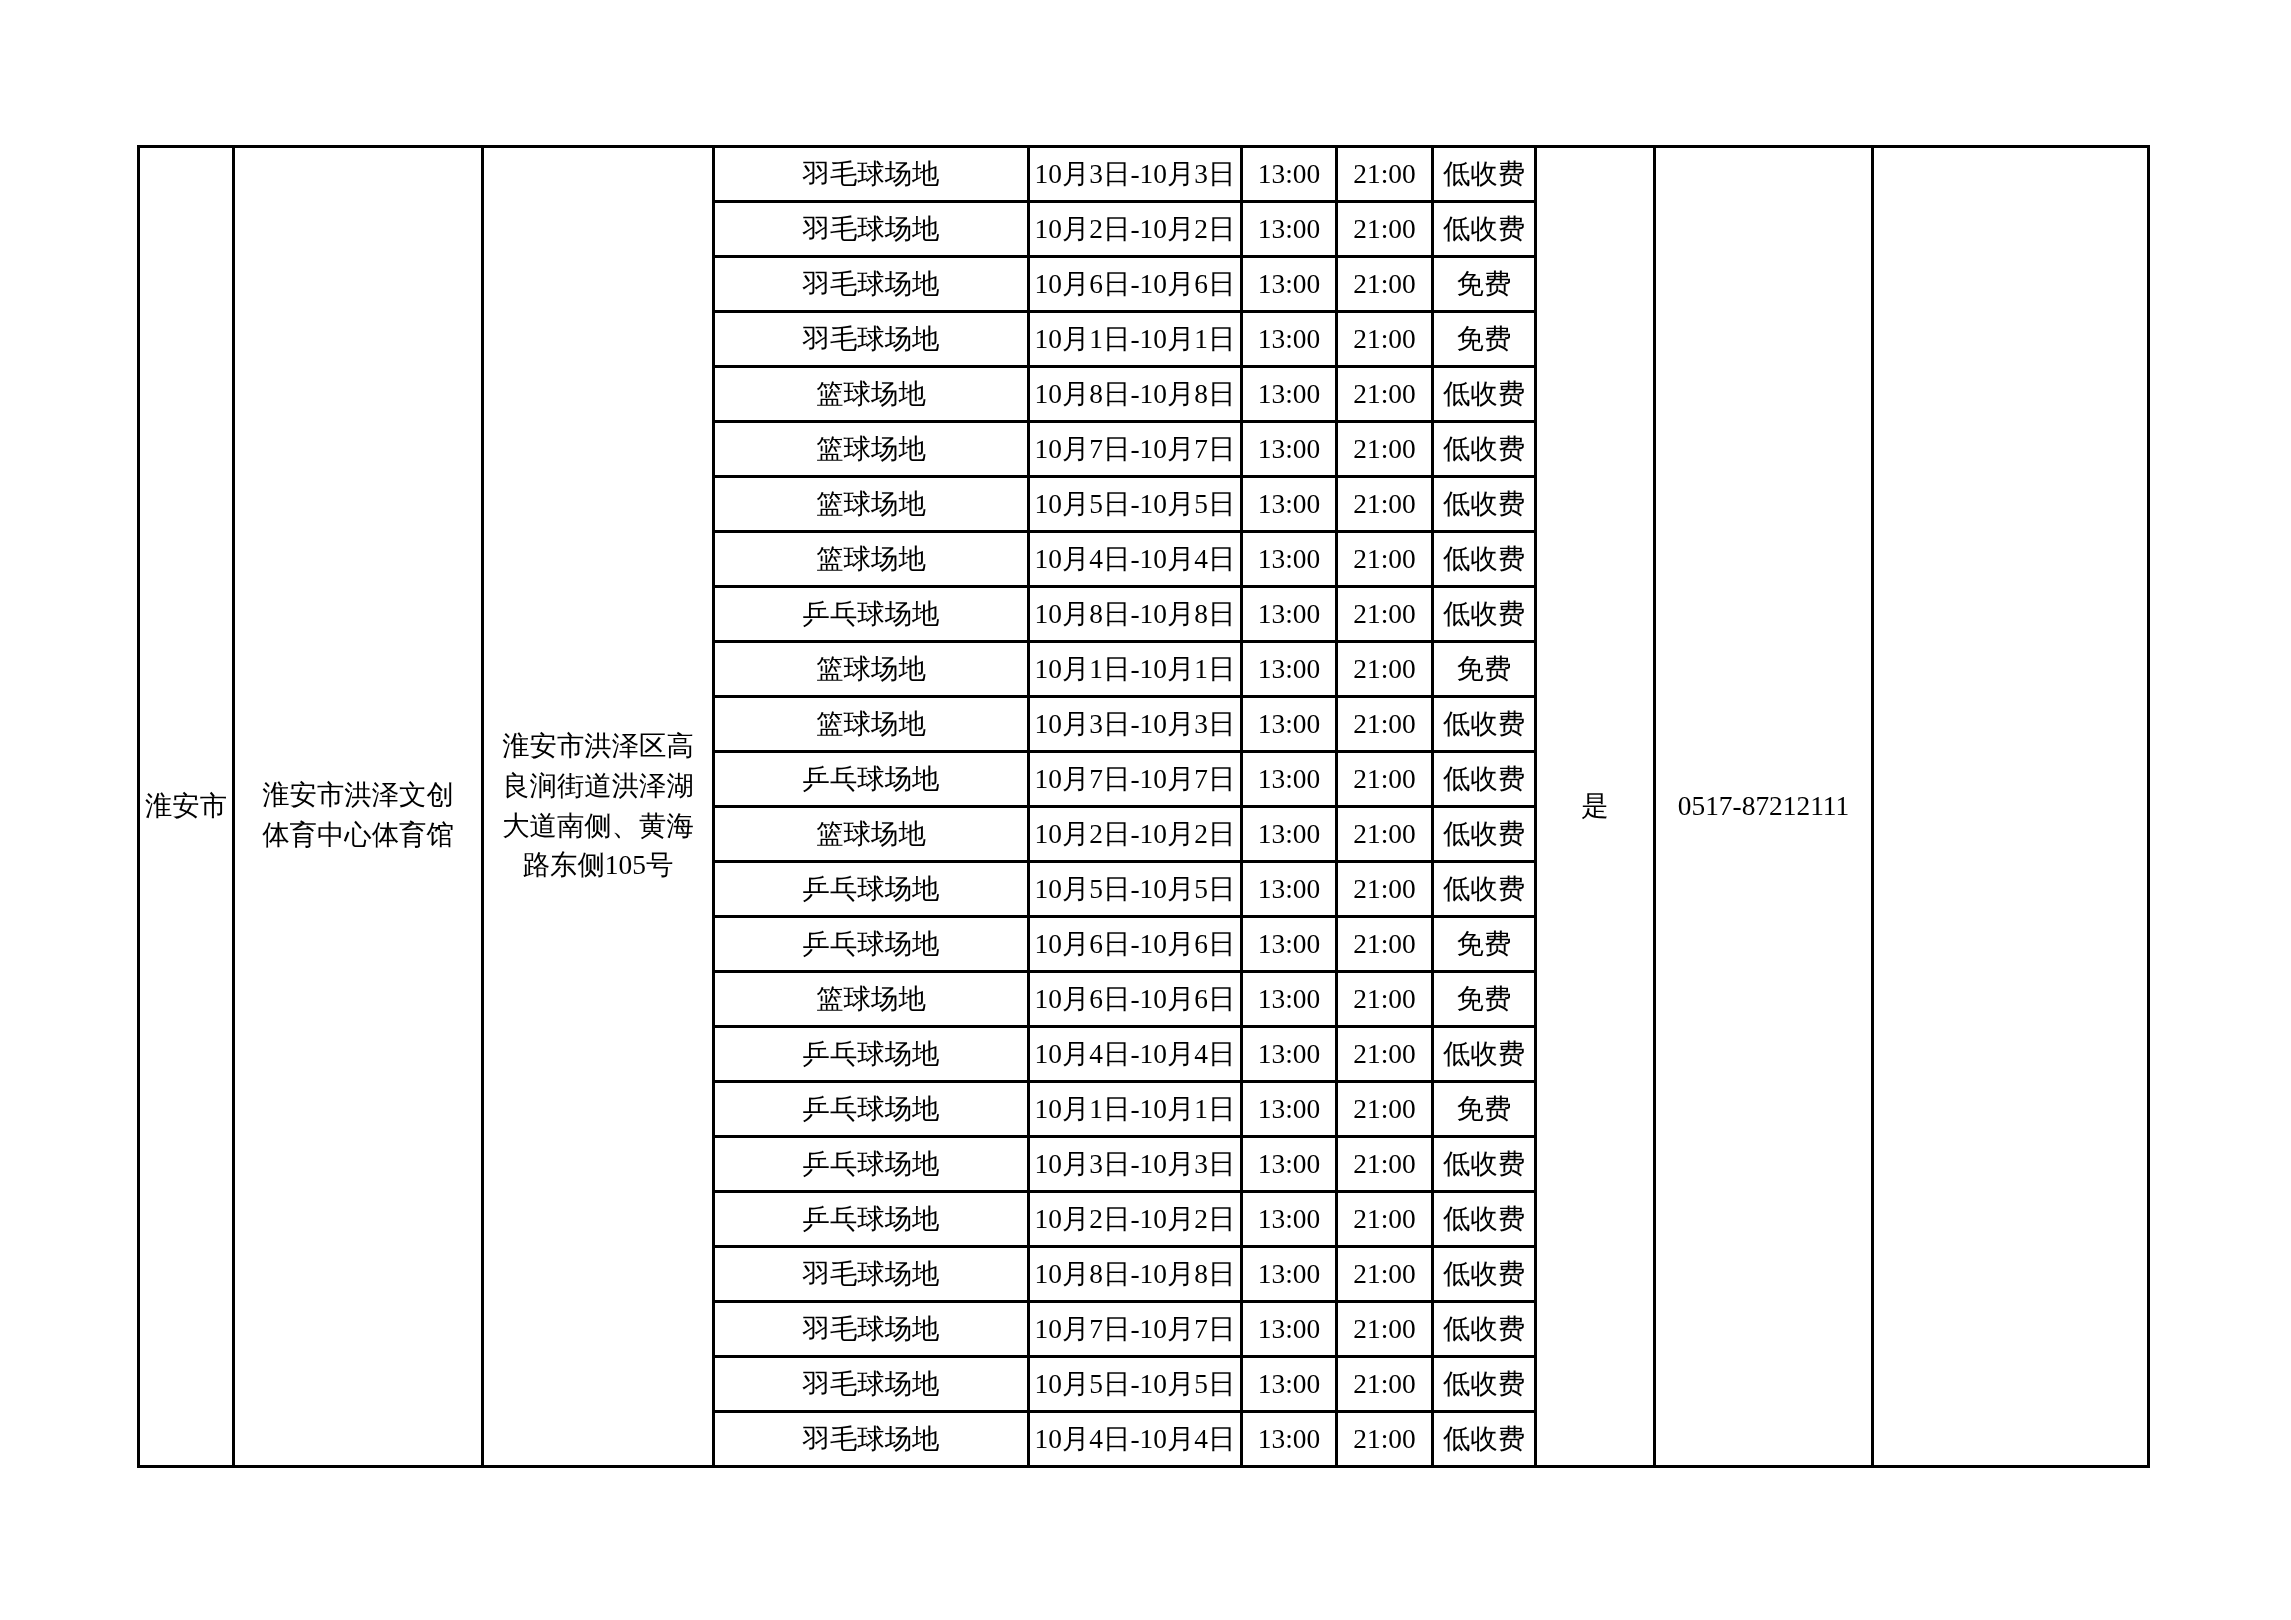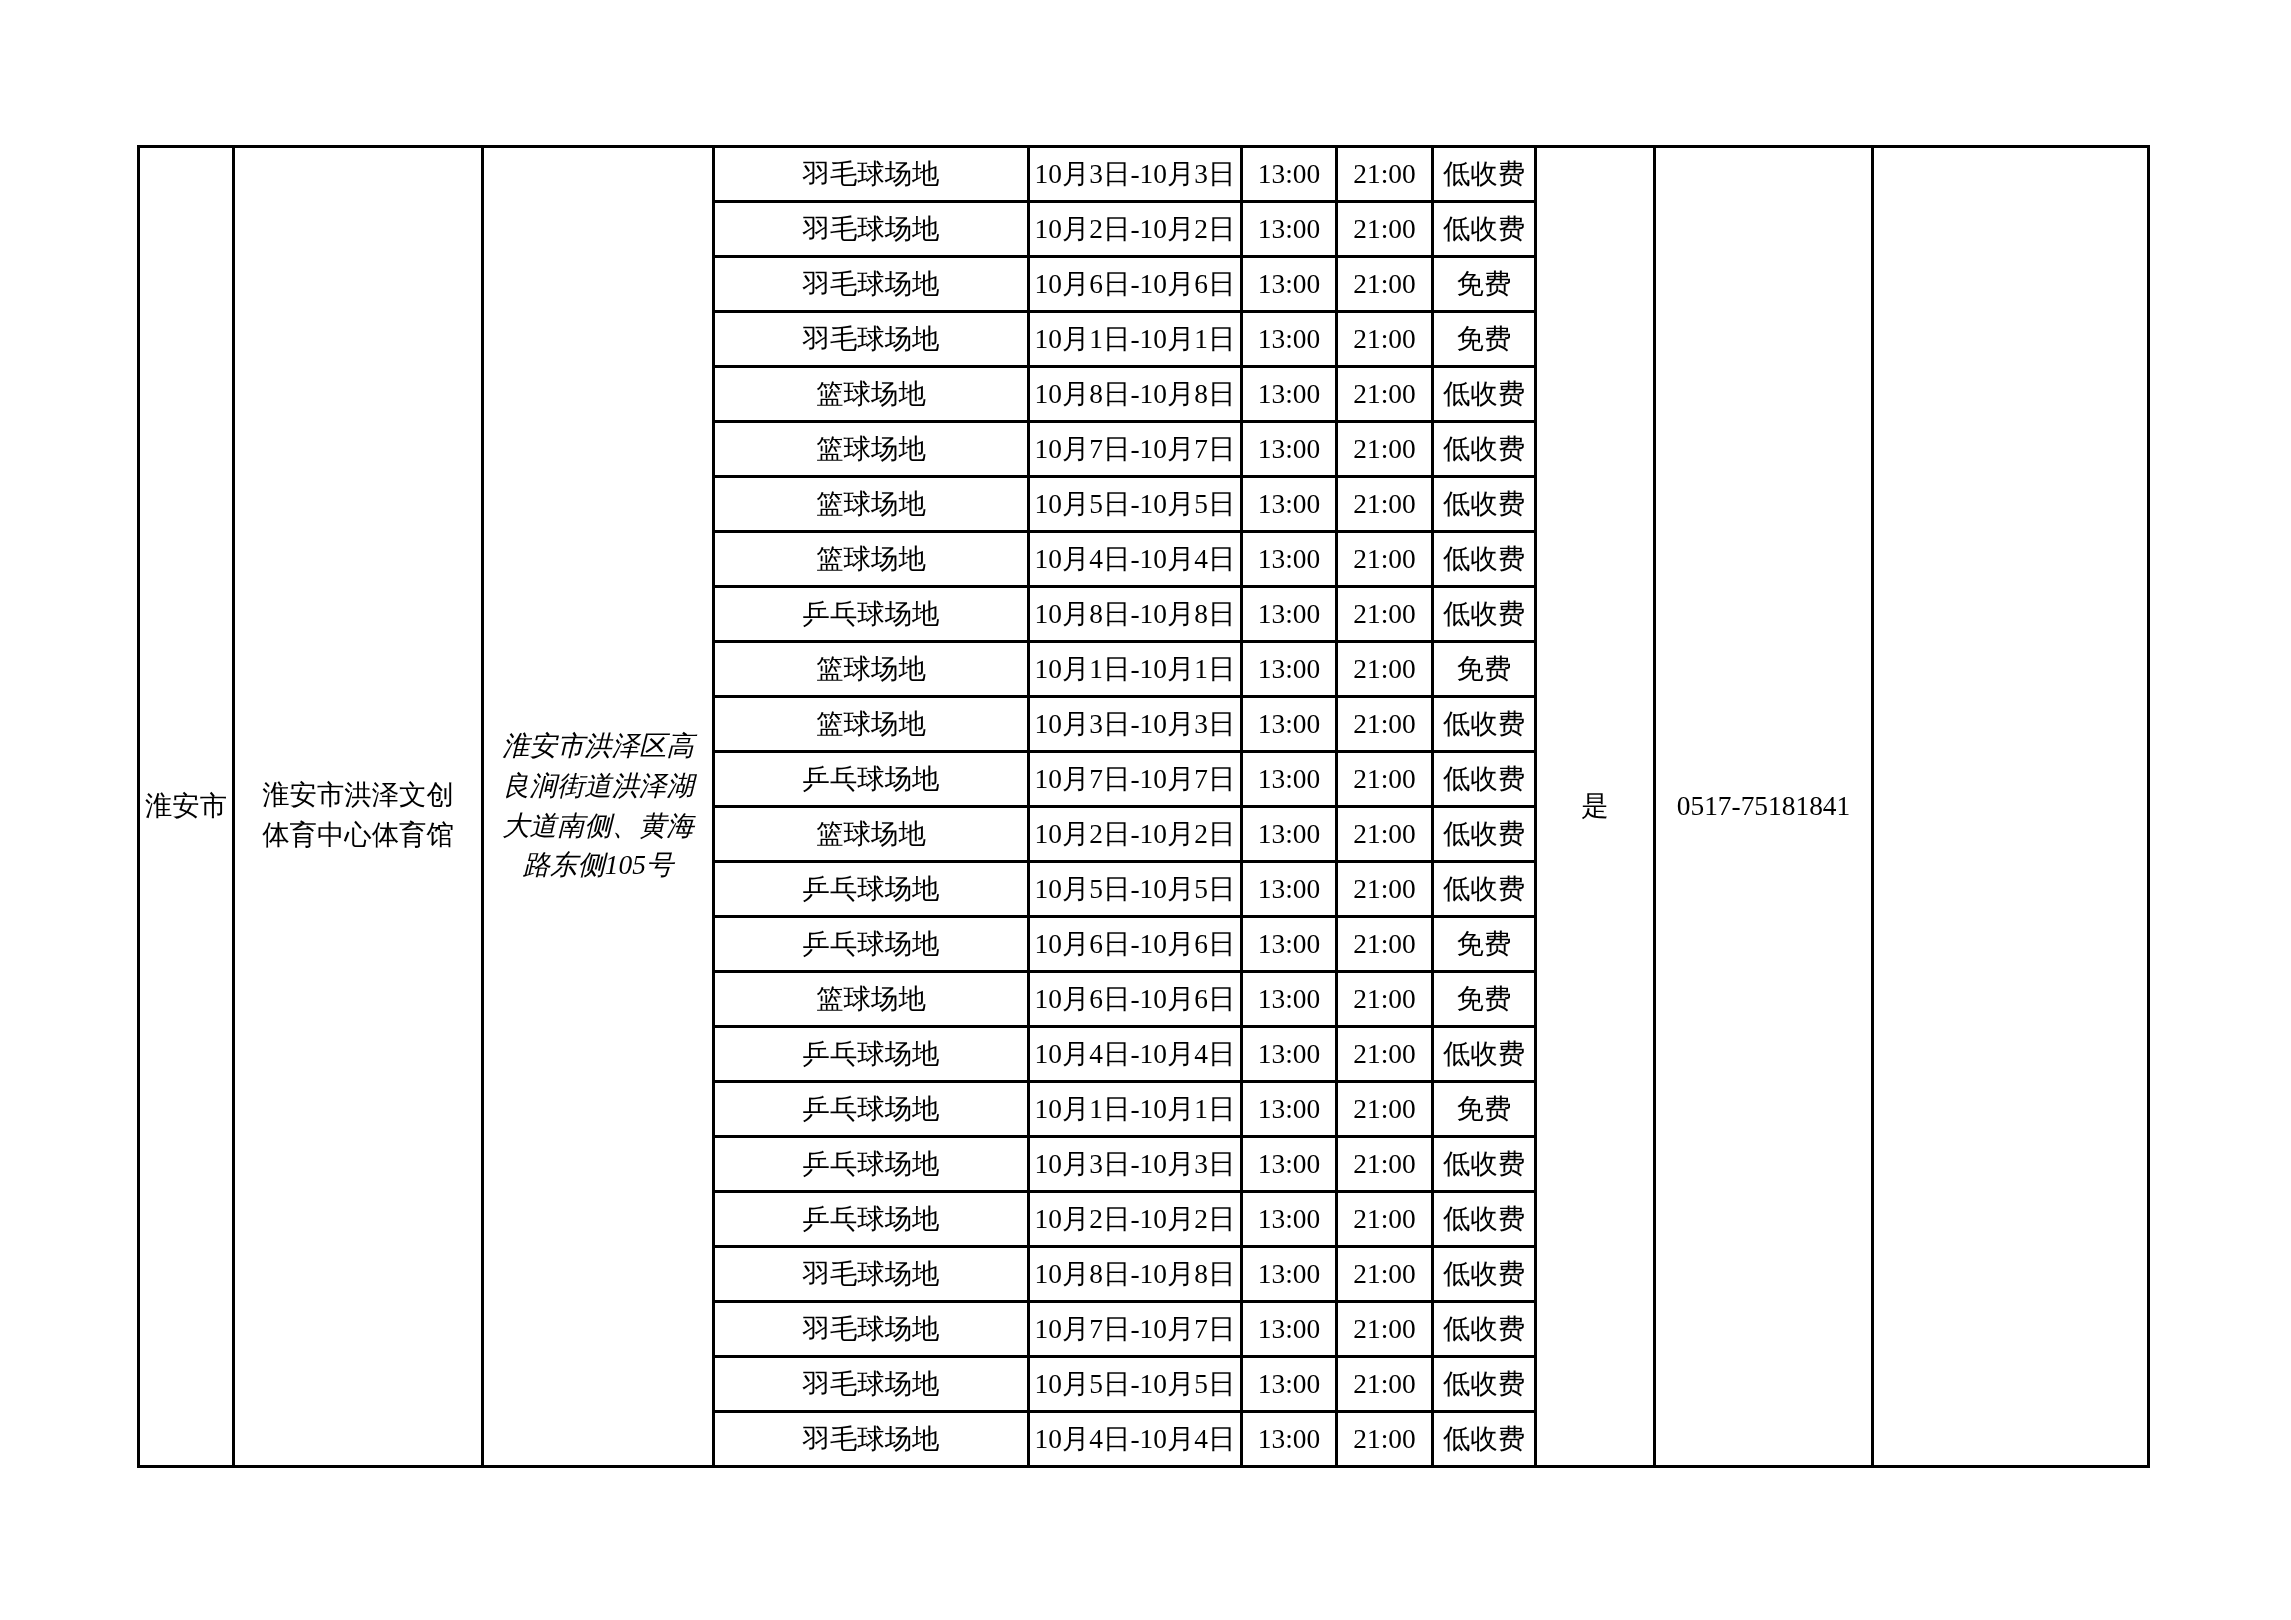--- a/index.html
+++ b/index.html
@@ -44,21 +44,21 @@
     height: 55px;
   }
   .wrap {
     display: inline-block;
     word-break: break-all;
     text-align: center;
     line-height: 1.45;
     vertical-align: middle;
   }
   .venue-wrap   { width: 204px; margin-top: 18px; }
-  .address-wrap { width: 218px; font-style: italic; }
+  .address-wrap { width: 218px; }
   td.cell-date, td.cell-time, td.cell-phone, td.cell-city, td.cell-fee {
     white-space: nowrap;
   }
 </style>
 </head>
 <body>
 
 <div class="sheet">
   <table class="venues">
     <colgroup>
@@ -84,21 +84,21 @@
     <span class="wrap address-wrap">淮安市洪泽区高良涧街道洪泽湖大道南侧、黄海路东侧105号</span>
   </td>
 
     <td class="cell-facility">羽毛球场地</td>
     <td class="cell-date">10月3日-10月3日</td>
     <td class="cell-time">13:00</td>
     <td class="cell-time">21:00</td>
     <td class="cell-fee">低收费</td>
 
   <td class="cell-open" rowspan="24">是</td>
-  <td class="cell-phone" rowspan="24">0517-75181841</td>
+  <td class="cell-phone" rowspan="24">0517-87212111</td>
   <td class="cell-notes" rowspan="24"></td>
 </tr>
         <tr>
     <td class="cell-facility">羽毛球场地</td>
     <td class="cell-date">10月2日-10月2日</td>
     <td class="cell-time">13:00</td>
     <td class="cell-time">21:00</td>
     <td class="cell-fee">低收费</td>
   </tr>
         <tr>

